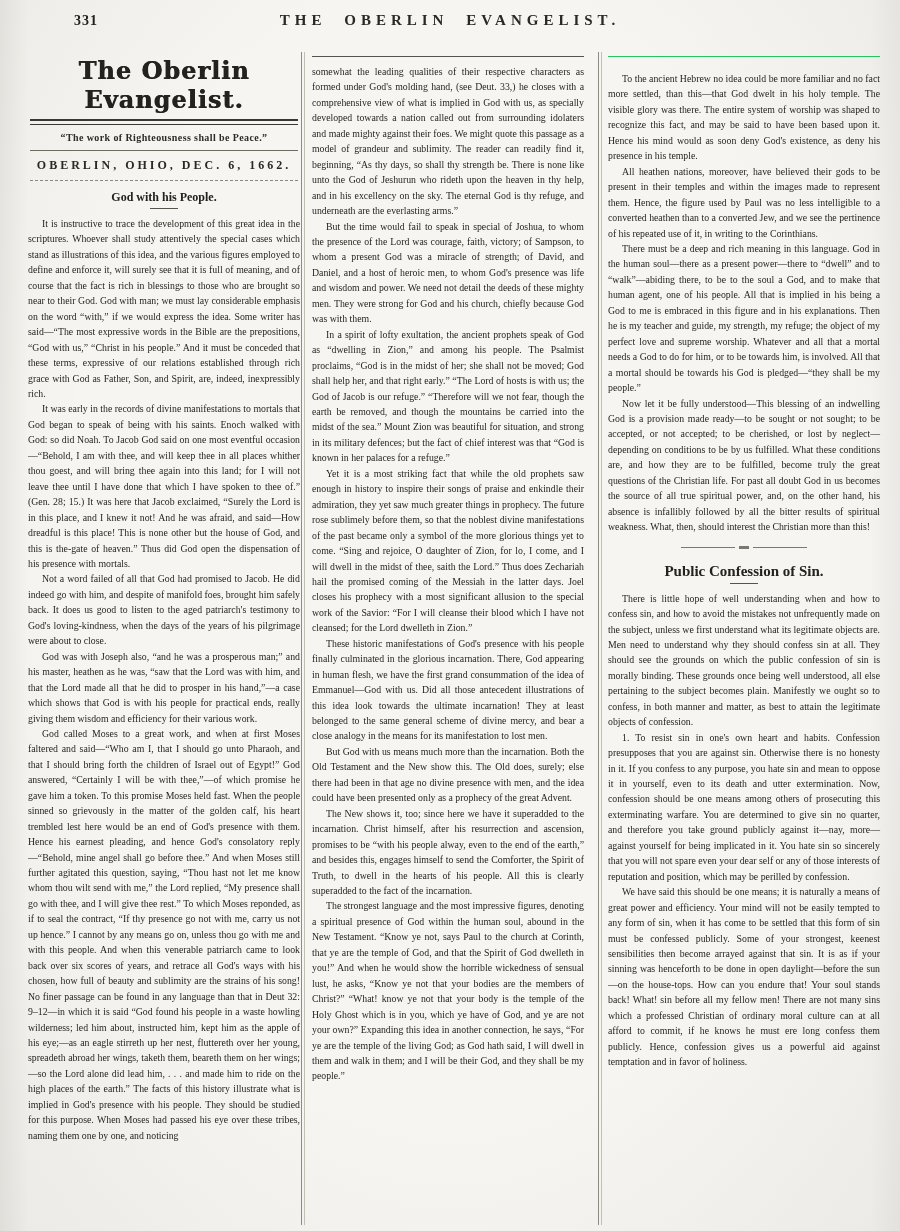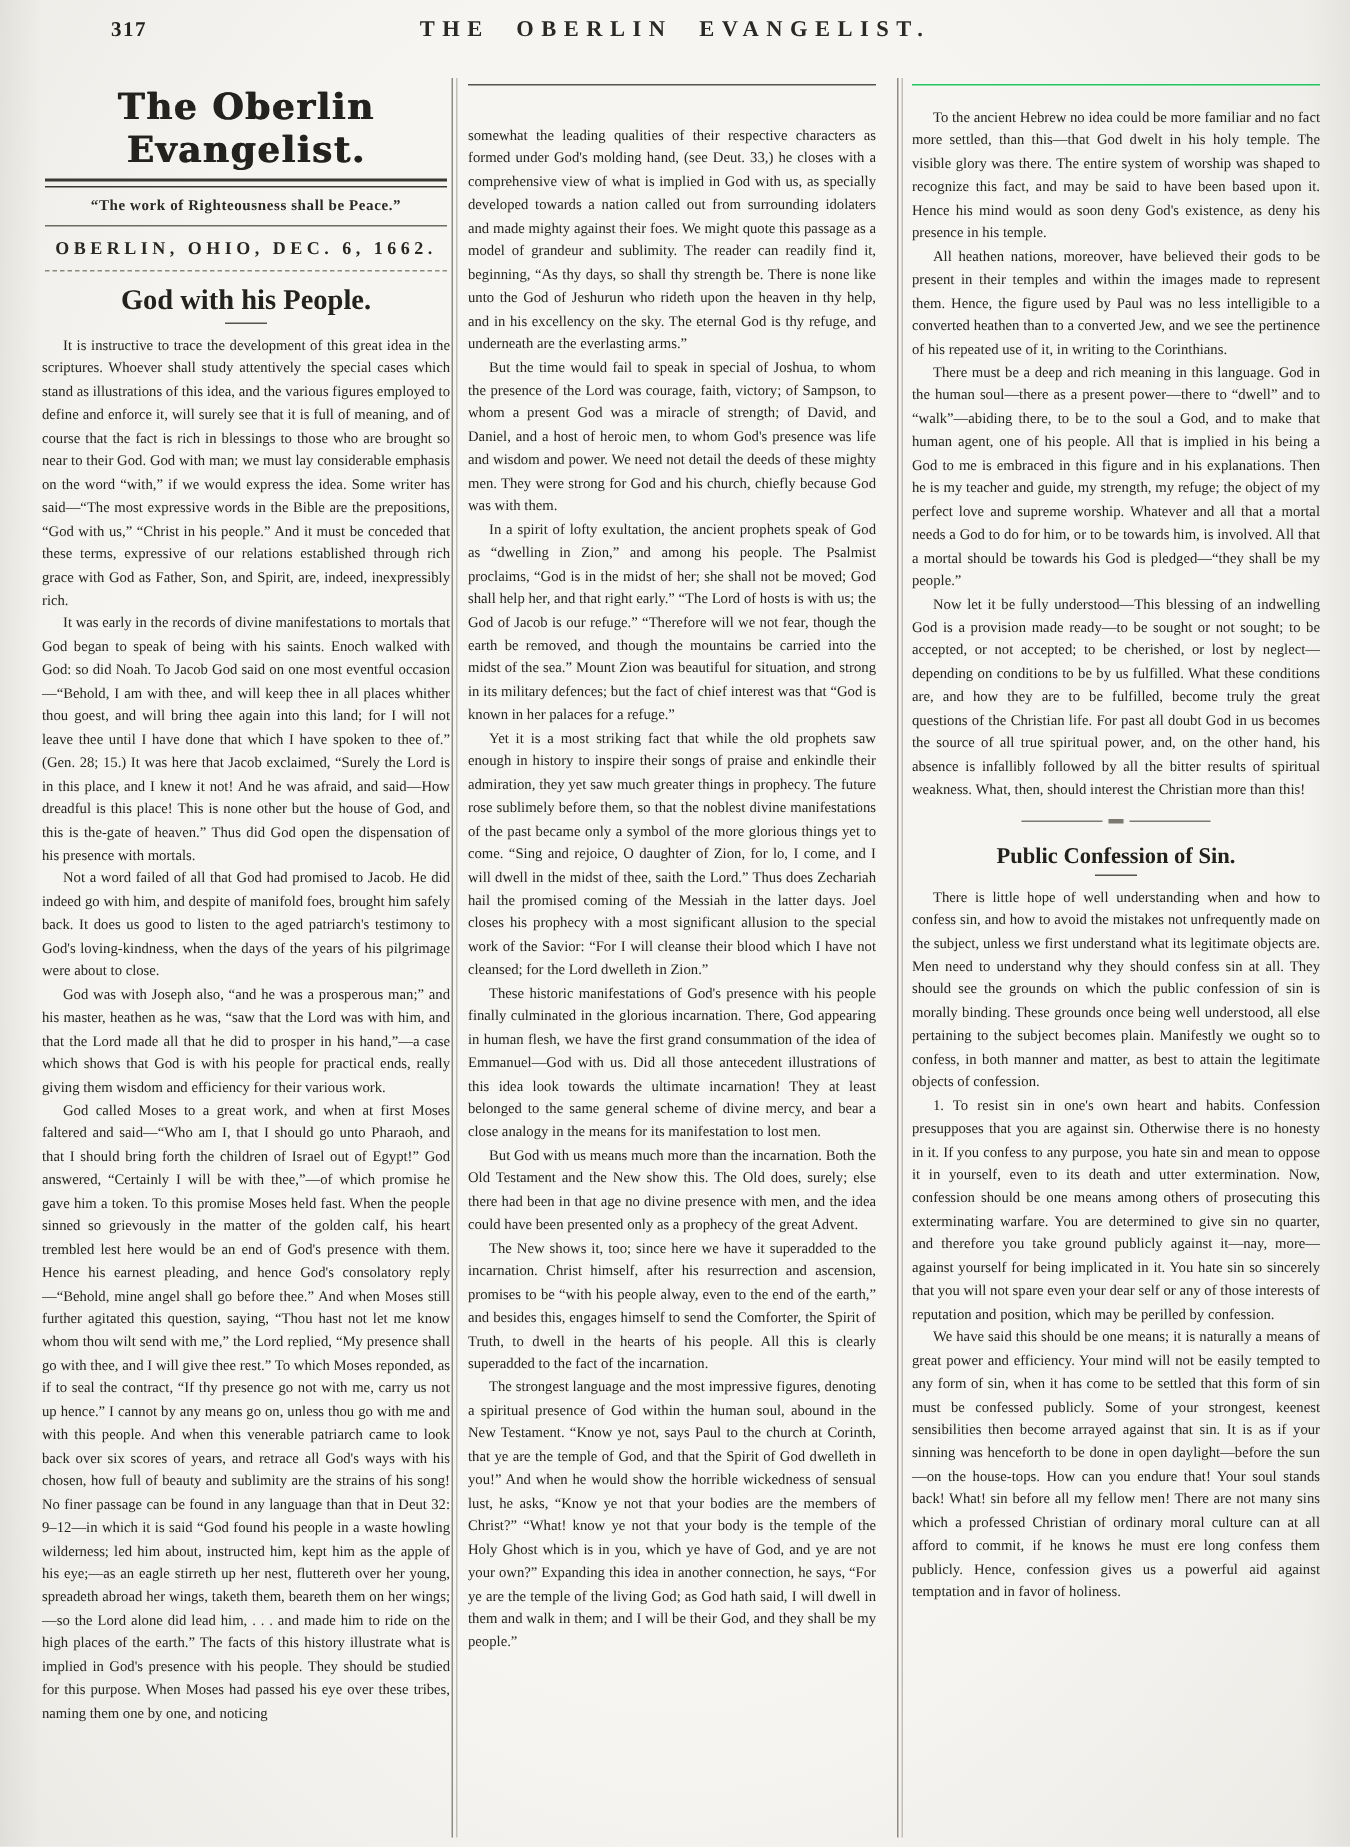--- a/index.html
+++ b/index.html
@@ -27,21 +27,21 @@
     font-size:15px; font-weight:bold; letter-spacing:5px; word-spacing:9px;
     color:#2a2927;
   }
 
   
   .vrule { position:absolute; top:52px; bottom:6px; width:1px; background:#8d8b82; }
   .vrule.light { background:#c2c0b6; }
 
   .col { position:absolute; width:272px; }
   #col1 { left:28px;  top:54px; }
-  #col2 { left:312px; top:56px; border-top:1px solid #55534d; padding-top:26px; }
+  #col2 { left:312px; top:56px; border-top:1px solid #55534d; padding-top:7px; }
   #col3 { left:608px; top:56px; border-top:1px solid #22c55e; padding-top:14px; }
 
   p.body {
     margin:0; font-size:9.8px; line-height:15.45px;
     text-align:justify; text-indent:14px;
     color:#26251f;
   }
   p.body.cont { text-indent:0; }
 
   
@@ -49,34 +49,34 @@
     text-align:center; font-family:"DejaVu Serif", serif;
     font-weight:bold; font-size:24px; letter-spacing:1px;
     color:#23221e; text-shadow:0.6px 0 0 #23221e;
     margin-top:2px;
   }
   .double-rule { height:3px; border-top:2px solid #3a3833; border-bottom:1px solid #3a3833; margin:5px 2px 7px; }
   .motto { text-align:center; font-weight:bold; font-size:10px; letter-spacing:.4px; color:#2c2b26; }
   .hrule { border:0; border-top:1px solid #6d6b62; margin:7px 2px; }
   .hrule.dashy { border-top:1px dashed #8a887d; }
   .dateline { text-align:center; font-weight:bold; font-size:12px; letter-spacing:3px; color:#2a2924; }
-  .art-title { text-align:center; font-weight:bold; font-size:19px; margin:9px 0 3px; color:#23221d; }
+  .art-title { text-align:center; font-weight:bold; font-size:12px; margin:9px 0 3px; color:#23221d; }
   .title-rule { width:28px; border:0; border-top:1px solid #55534c; margin:0 auto 7px; }
 
   .article-sep { display:flex; align-items:center; justify-content:center; margin:11px 0 9px; }
   .article-sep .line { width:54px; height:1px; background:#7b796f; }
   .article-sep .tick { width:10px; height:3px; background:#7b796f; margin:0 4px; }
 
   .art2-title { text-align:center; font-weight:bold; font-size:15px; margin:14px 0 3px; color:#23221d; }
 </style>
 </head>
 <body>
 
 <div class="page-header">
-  <span class="pagenum">317</span>
+  <span class="pagenum">331</span>
   <div class="paper-title">THE OBERLIN EVANGELIST.</div>
 </div>
 
 <div class="vrule" style="left:301px"></div>
 <div class="vrule light" style="left:304px"></div>
 <div class="vrule" style="left:598px"></div>
 <div class="vrule light" style="left:601px"></div>
 
 <div class="col" id="col1">
   <div class="mast-title">The Oberlin Evangelist.</div>

